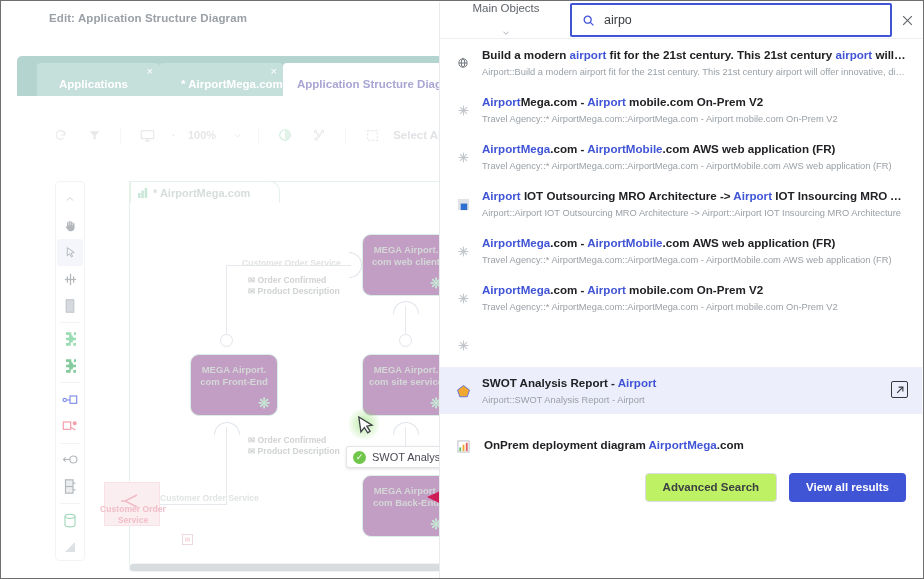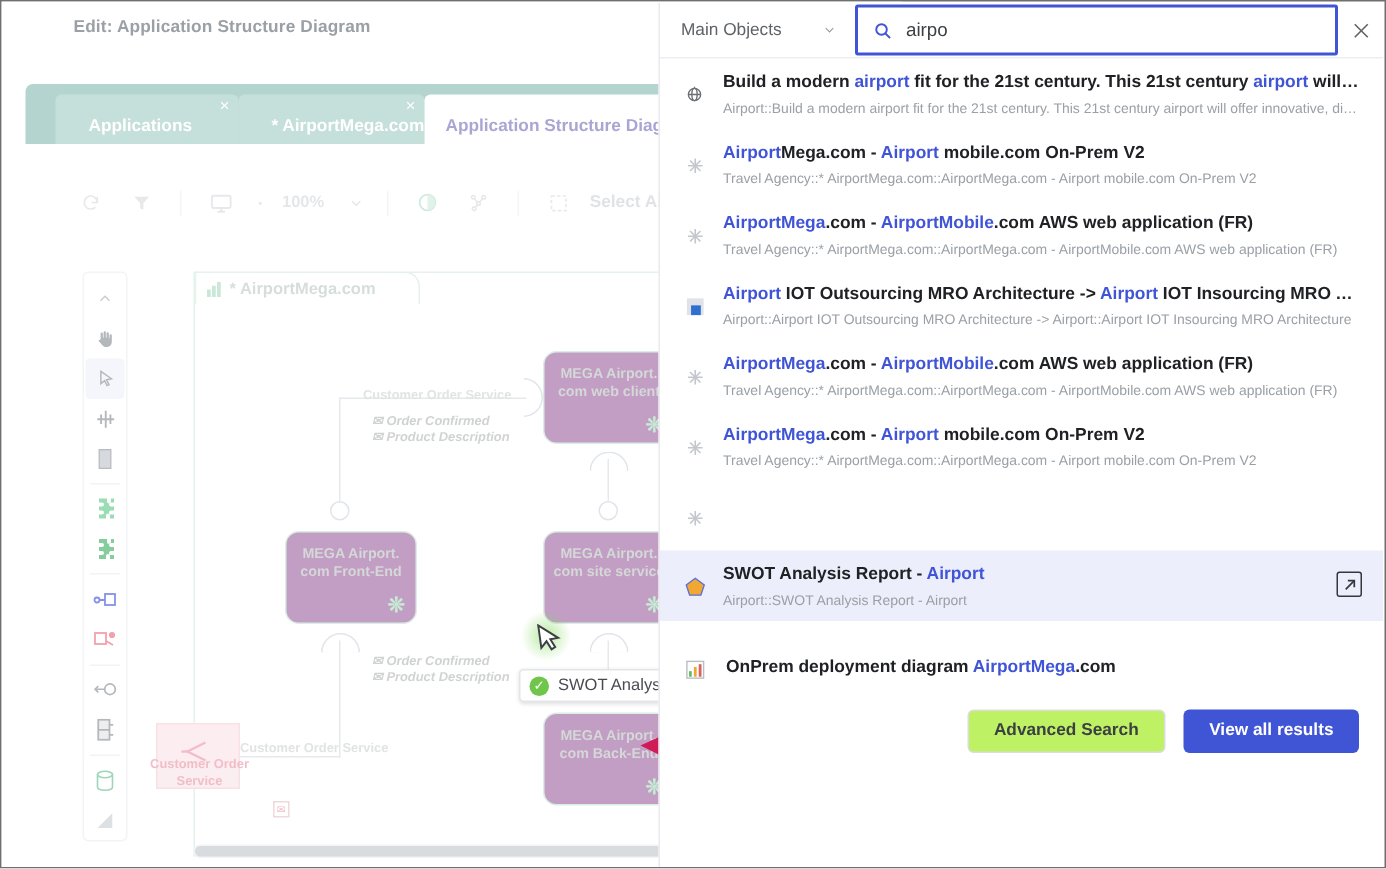--- a/index.html
+++ b/index.html
@@ -118,21 +118,21 @@
   .node .puzzle {
     position: absolute; right: 7px; bottom: 5px;
     font-size: 14px; color: #79d19b; line-height: 1;
   }
   .lbl {
     position: absolute; font-size: 8.6px; color: #b7bfbd; font-weight: bold;
     white-space: nowrap;
   }
   .msg {
     position: absolute; font-size: 8.6px; color: #8f9794; font-weight: bold;
-    white-space: nowrap; line-height: 11px; font-style: italic;
+    white-space: nowrap; line-height: 11px;
   }
   .ln { position: absolute; background: #c3cbd8; }
   .circ {
     position: absolute; width: 13px; height: 13px;
     border: 1.3px solid #b7c2d0; border-radius: 50%; background: #fff;
   }
   .arc {
     position: absolute; width: 26px; height: 13px;
     border: 1.3px solid #b7c2d0; border-bottom: none;
     border-radius: 13px 13px 0 0;
@@ -221,21 +221,21 @@
     border-left: 1px solid #e9eaee;
     display: flex; flex-direction: column;
   }
   .search-row {
     height: 37px; display: flex; align-items: stretch;
     border-bottom: 1px solid #eceef1; flex: 0 0 auto;
   }
   .scope {
     width: 130px; display: flex; align-items: center; justify-content: space-between;
     padding: 0 12px 0 14px;
-    font-size: 11.5px; color: #5f6368;
+    font-size: 11.5px; color: #5f6368; flex-direction: column;
   }
   .scope .chev { color: #9aa0a6; font-size: 9px; }
   .search-box {
     flex: 1; display: flex; align-items: center; gap: 9px;
     border: 2px solid #4054d6; border-radius: 2px;
     margin: 1px 0 1px 0;
     padding: 0 10px;
     background: #fff;
   }
   .search-box .mag { color: #4054d6; font-size: 12px; }

